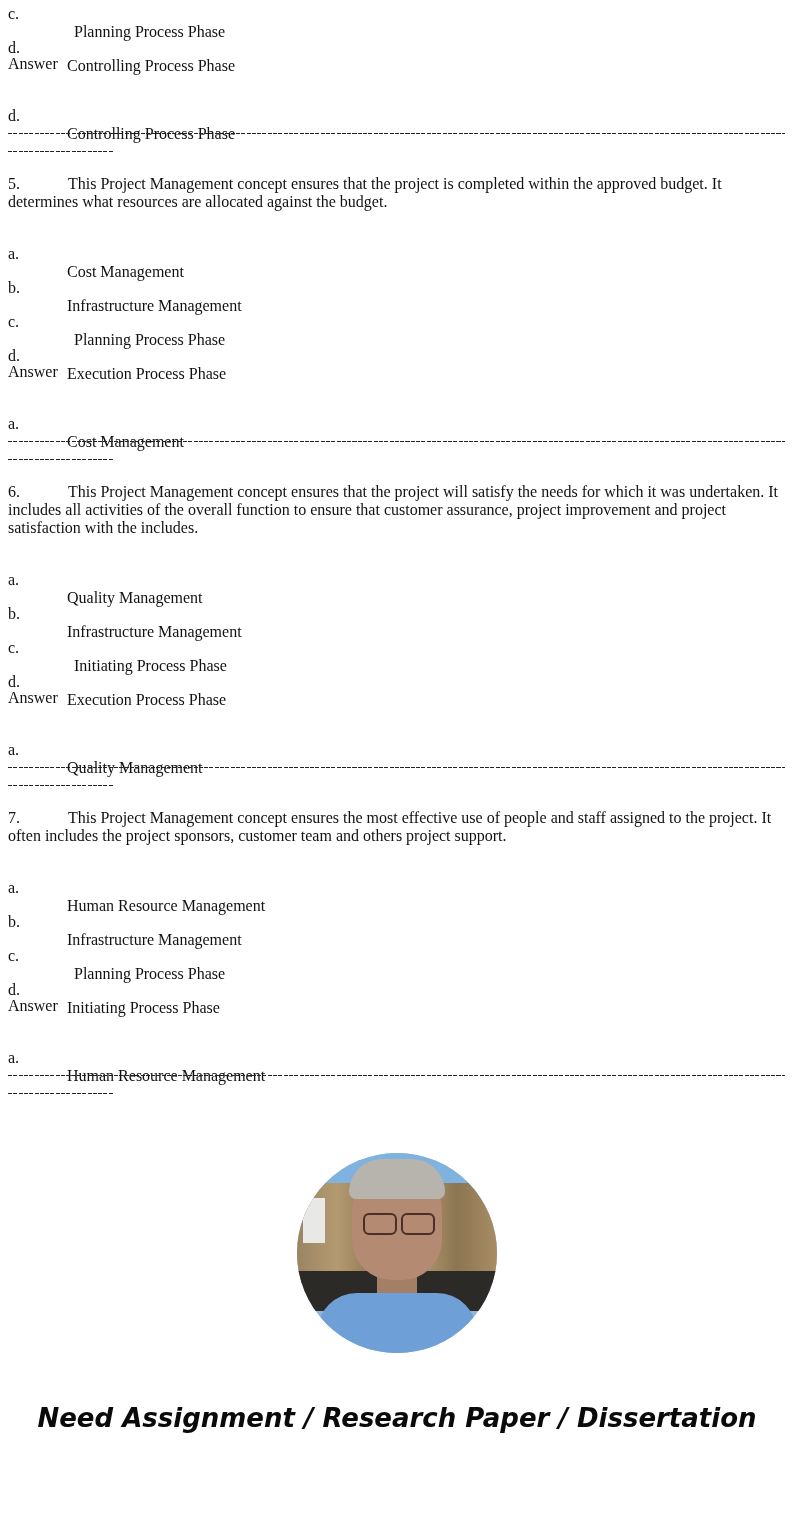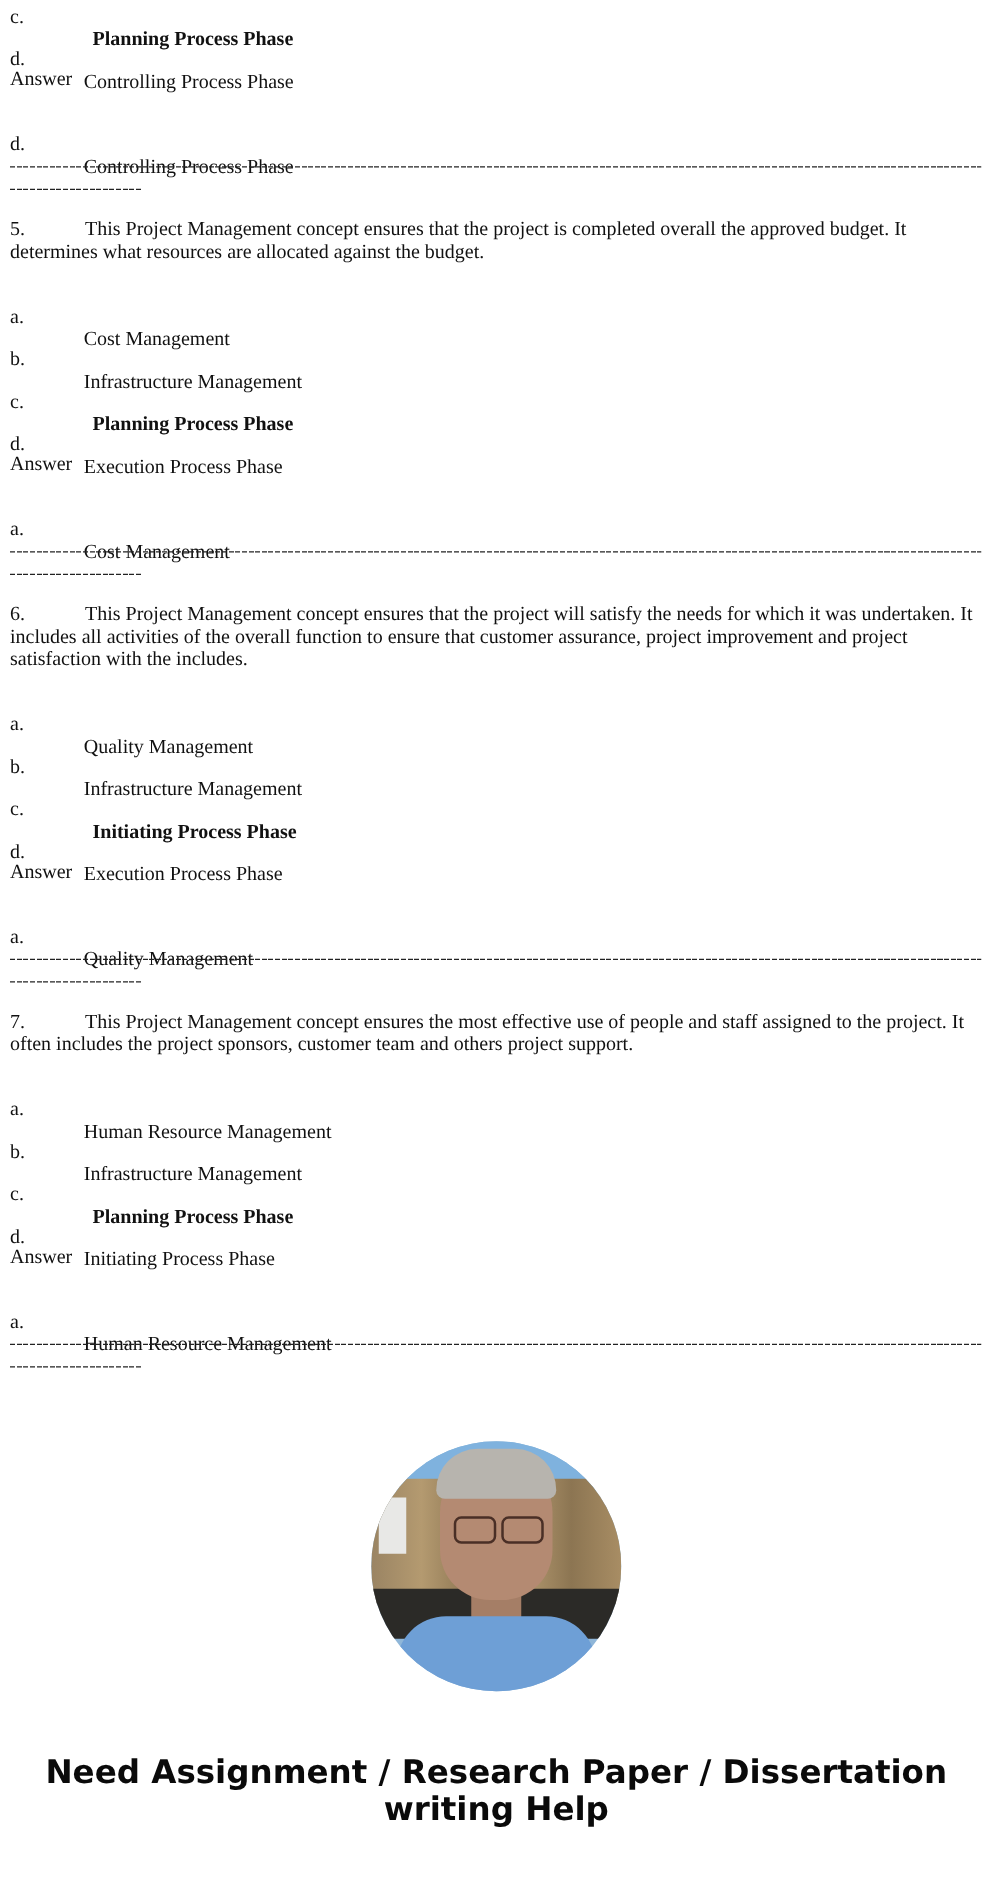--- a/index.html
+++ b/index.html
@@ -36,21 +36,20 @@
     .opt .letter {
       position: absolute;
       left: 0;
     }
     .opt .text {
       position: absolute;
       left: 59px;
     }
     .opt .text.indent {
       left: 62px;
-      font-weight: bold;
     }
     .q {
       margin: 0 0 16px 0;
       position: relative;
     }
     .q .num {
       position: absolute;
       left: 0;
       top: 0;
     }
@@ -146,20 +145,21 @@
       position: absolute;
       left: 0;
       top: 1403px;
       width: 794px;
       text-align: center;
       font-family: "DejaVu Sans", "Liberation Sans", sans-serif;
       font-weight: bold;
       font-size: 26px;
       line-height: 30px;
       color: #0a0a0a;
+      font-style: italic;
     }
     .promo div { display: block; }
   </style>
 </head>
 <body>
 
 <div class="doc">
 
   <div class="opt">
     <span class="letter">c.</span>
@@ -174,21 +174,21 @@
     <span class="letter">d.</span>
     <span class="text">Controlling Process Phase</span>
   </div>
   <div class="sep">
     <span class="l1"><span class="txt">-----------------------------------------------------------------------------------------------------------------------------------------</span></span>
     <span class="l2"><span class="txt">--------------------</span></span>
   </div>
 
   <div class="q">
     <span class="num">5.</span>
-    <span class="stem">This Project Management concept ensures that the project is completed overall the approved budget. It determines what resources are allocated against the budget.</span>
+    <span class="stem">This Project Management concept ensures that the project is completed within the approved budget. It determines what resources are allocated against the budget.</span>
   </div>
   <div class="opt">
     <span class="letter">a.</span>
     <span class="text">Cost Management</span>
   </div>
   <div class="opt">
     <span class="letter">b.</span>
     <span class="text">Infrastructure Management</span>
   </div>
   <div class="opt">
@@ -278,14 +278,13 @@
   <div class="neck"></div>
   <div class="shirt"></div>
   <div class="head"></div>
   <div class="hair"></div>
   <div class="glasses-l"></div>
   <div class="glasses-r"></div>
 </div>
 
 <div class="promo">
   <div>Need Assignment / Research Paper / Dissertation</div>
-  <div>writing Help</div>
 </div>
 
 </body></html>

